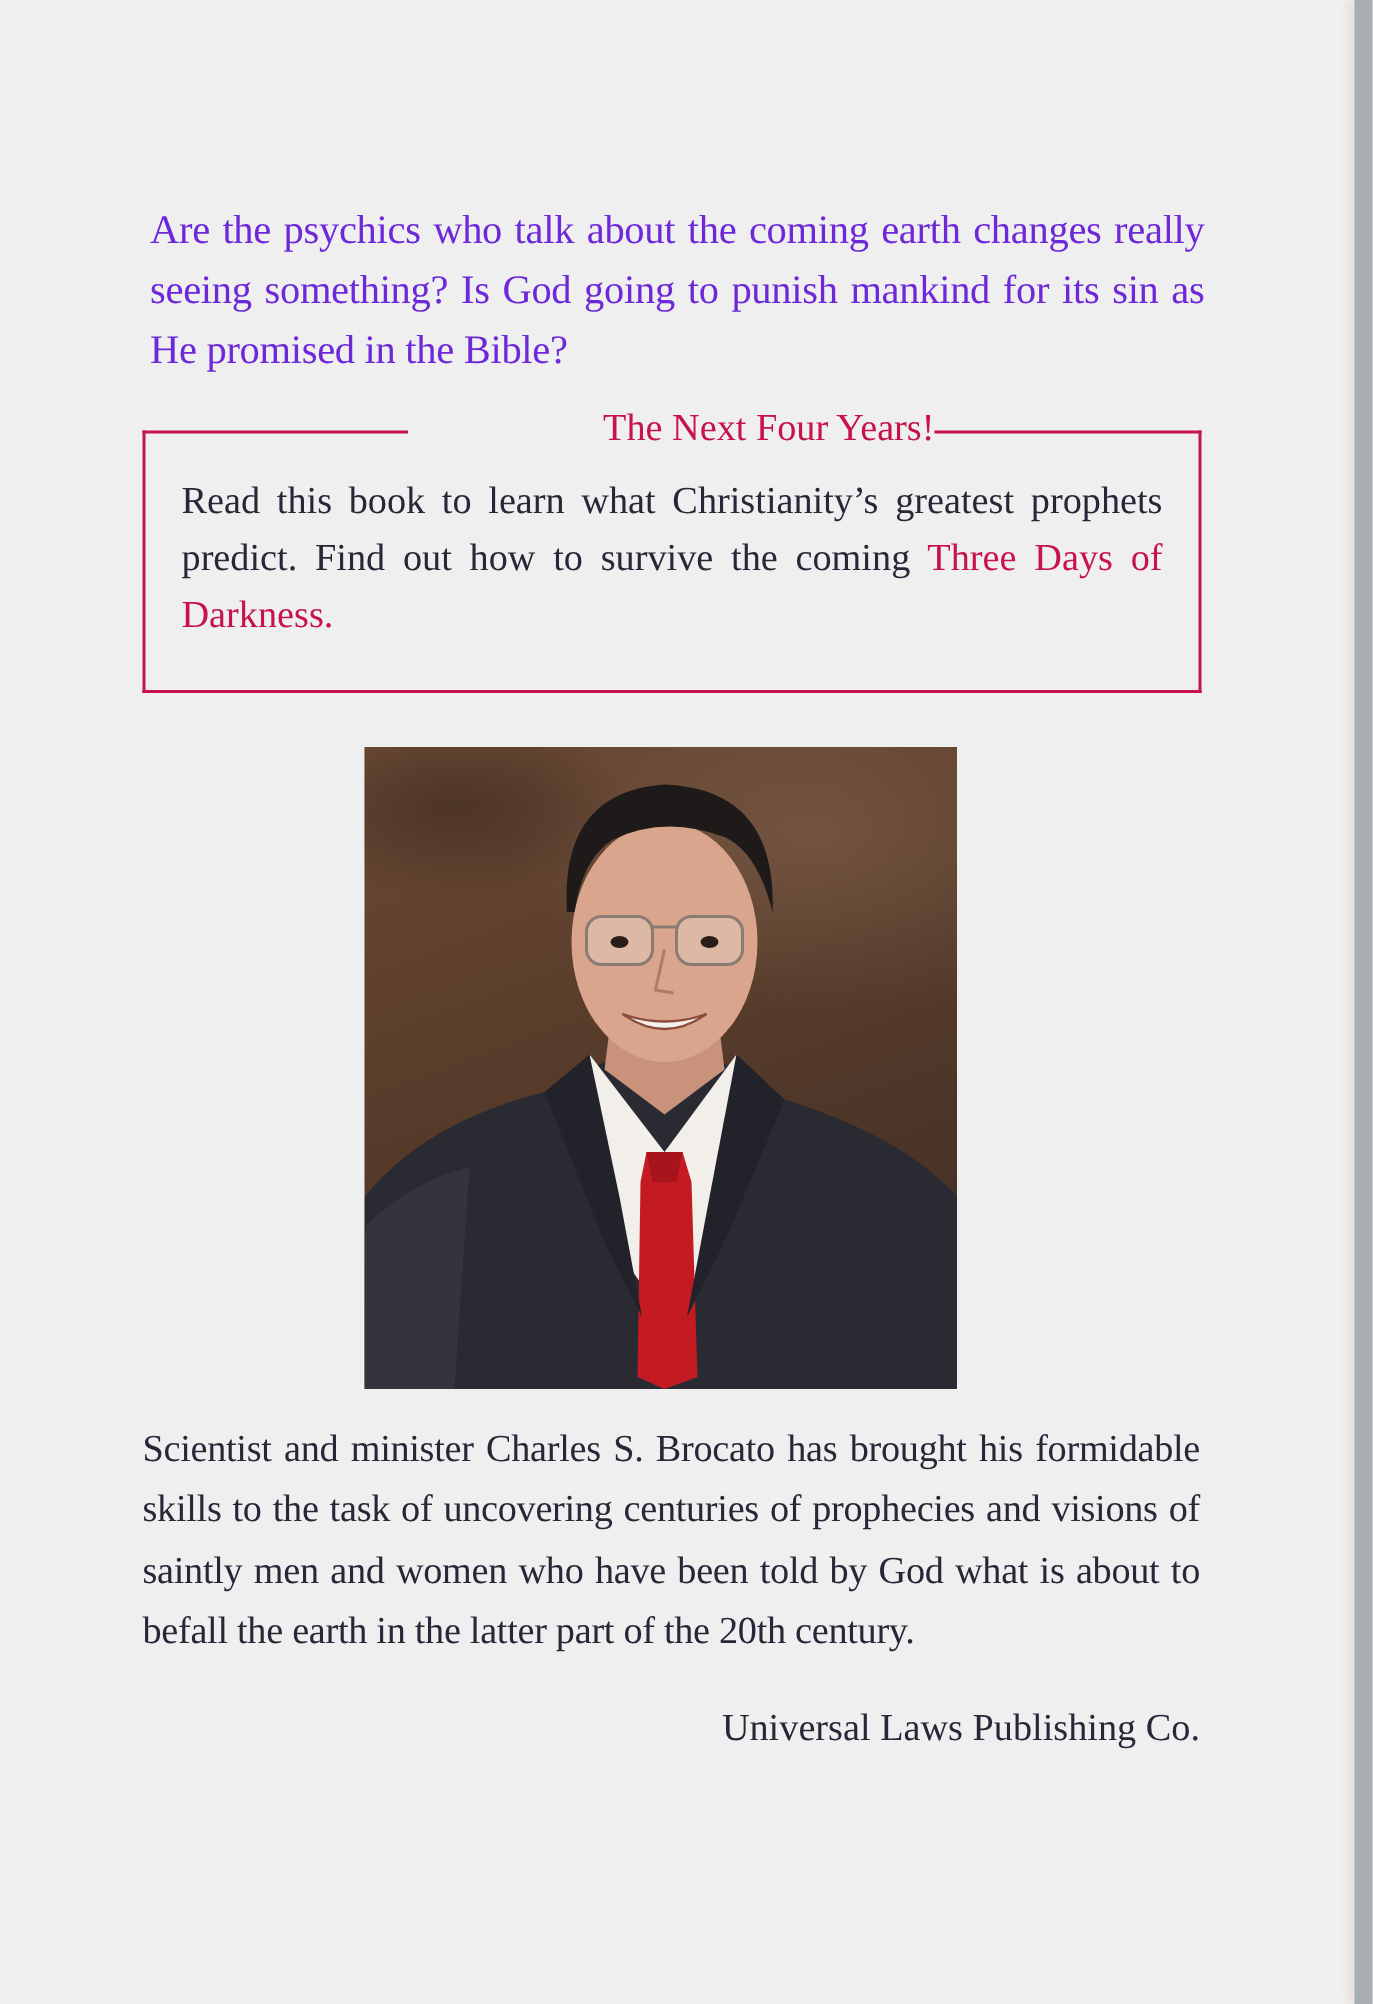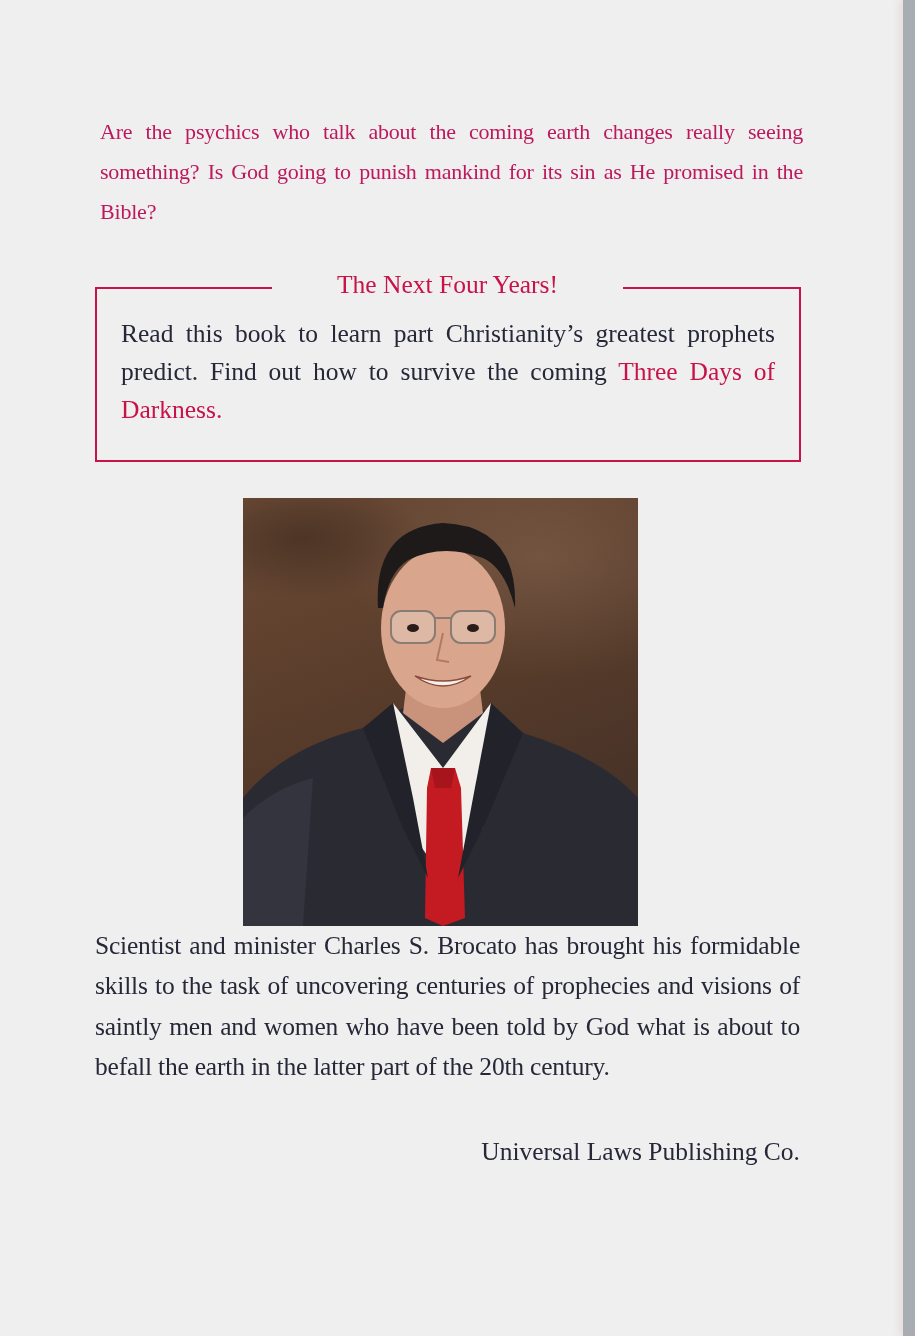--- a/index.html
+++ b/index.html
@@ -7,56 +7,56 @@
       width: 915px; height: 1336px; position: relative; overflow: hidden;
       background: #efefef;
       font-family: "Liberation Serif", "DejaVu Serif", serif;
     }
     .spine {
       position: absolute; top: 0; right: 0; width: 12px; height: 1336px;
       background: #a8adb4;
       box-shadow: -4px 0 6px rgba(220,190,190,0.35);
     }
     .intro {
-      position: absolute; left: 100px; top: 90px; width: 703px;
-      font-size: 22px; line-height: 40px; color: #be185d;
+      position: absolute; left: 100px; top: 106px; width: 703px;
+      font-size: 27px; line-height: 40px; color: #6d28d9;
       text-align: justify; text-align-last: left;
       letter-spacing: -0.2px;
     }
     .promo-box {
       position: absolute; left: 95px; top: 287px; width: 702px; height: 173px;
       border-left: 2px solid #c8124a; border-right: 2px solid #c8124a; border-bottom: 2px solid #c8124a;
     }
     .promo-line-left {
       position: absolute; left: 95px; top: 287px; width: 177px; height: 2px; background: #c8124a;
     }
     .promo-line-right {
       position: absolute; left: 623px; top: 287px; width: 178px; height: 2px; background: #c8124a;
     }
     .promo-title {
-      position: absolute; left: 272px; top: 268px; width: 351px; text-align: center;
+      position: absolute; left: 272px; top: 268px; width: 351px; text-align: right;
       font-size: 25.5px; line-height: 34px; color: #c8124a;
     }
     .promo-body {
       position: absolute; left: 121px; top: 315px; width: 654px;
       font-size: 25.5px; line-height: 38px; color: #262838;
       text-align: justify; text-align-last: left;
     }
     .promo-body .highlight { color: #c8124a; }
     .portrait {
       position: absolute; left: 243px; top: 498px; width: 395px; height: 428px;
       overflow: hidden;
       background:
         radial-gradient(ellipse 120px 60px at 60px 40px, rgba(60,40,30,0.6), transparent),
         radial-gradient(ellipse 200px 120px at 300px 60px, rgba(150,120,100,0.35), transparent),
         linear-gradient(160deg, #6a4a35 0%, #5a3d2b 40%, #4a3428 70%, #3e2d25 100%);
     }
     .portrait svg { position: absolute; left: 0; top: 0; }
     .bio {
-      position: absolute; left: 95px; top: 900px; width: 705px;
+      position: absolute; left: 95px; top: 920px; width: 705px;
       font-size: 25.5px; line-height: 40.5px; color: #262838;
       text-align: justify; text-align-last: left;
       letter-spacing: -0.2px;
     }
     .publisher {
       position: absolute; right: 115px; top: 1134px; text-align: center;
       font-size: 25.5px; line-height: 36px; color: #262838;
     }
     .publisher div { white-space: nowrap; }
   </style>
@@ -65,21 +65,21 @@
 
 <div class="spine"></div>
 
 <p class="intro">Are the psychics who talk about the coming earth changes really seeing something? Is God going to punish mankind for its sin as He promised in the Bible?</p>
 
 <div class="promo-box"></div>
 <div class="promo-line-left"></div>
 <div class="promo-line-right"></div>
 <div class="promo-title">The Next Four Years!</div>
 <div class="promo-body">
-  <span>Read this book to learn part Christianity’s greatest prophets predict. Find out how to survive the coming</span>
+  <span>Read this book to learn what Christianity’s greatest prophets predict. Find out how to survive the coming</span>
   <span class="highlight">Three Days of Darkness.</span>
 </div>
 
 <div class="portrait">
   <svg width="395" height="428" viewBox="0 0 395 428">
 
     <path d="M0 300 Q40 250 120 230 L170 205 L230 205 L280 235 Q360 260 395 300 L395 428 L0 428 Z" fill="#2a2a33"></path>
     <path d="M0 320 Q30 290 70 280 L60 428 L0 428 Z" fill="#34343e"></path>
 
     <path d="M150 205 L200 270 L248 205 L240 330 L200 380 L165 330 Z" fill="#f2eeea"></path>

